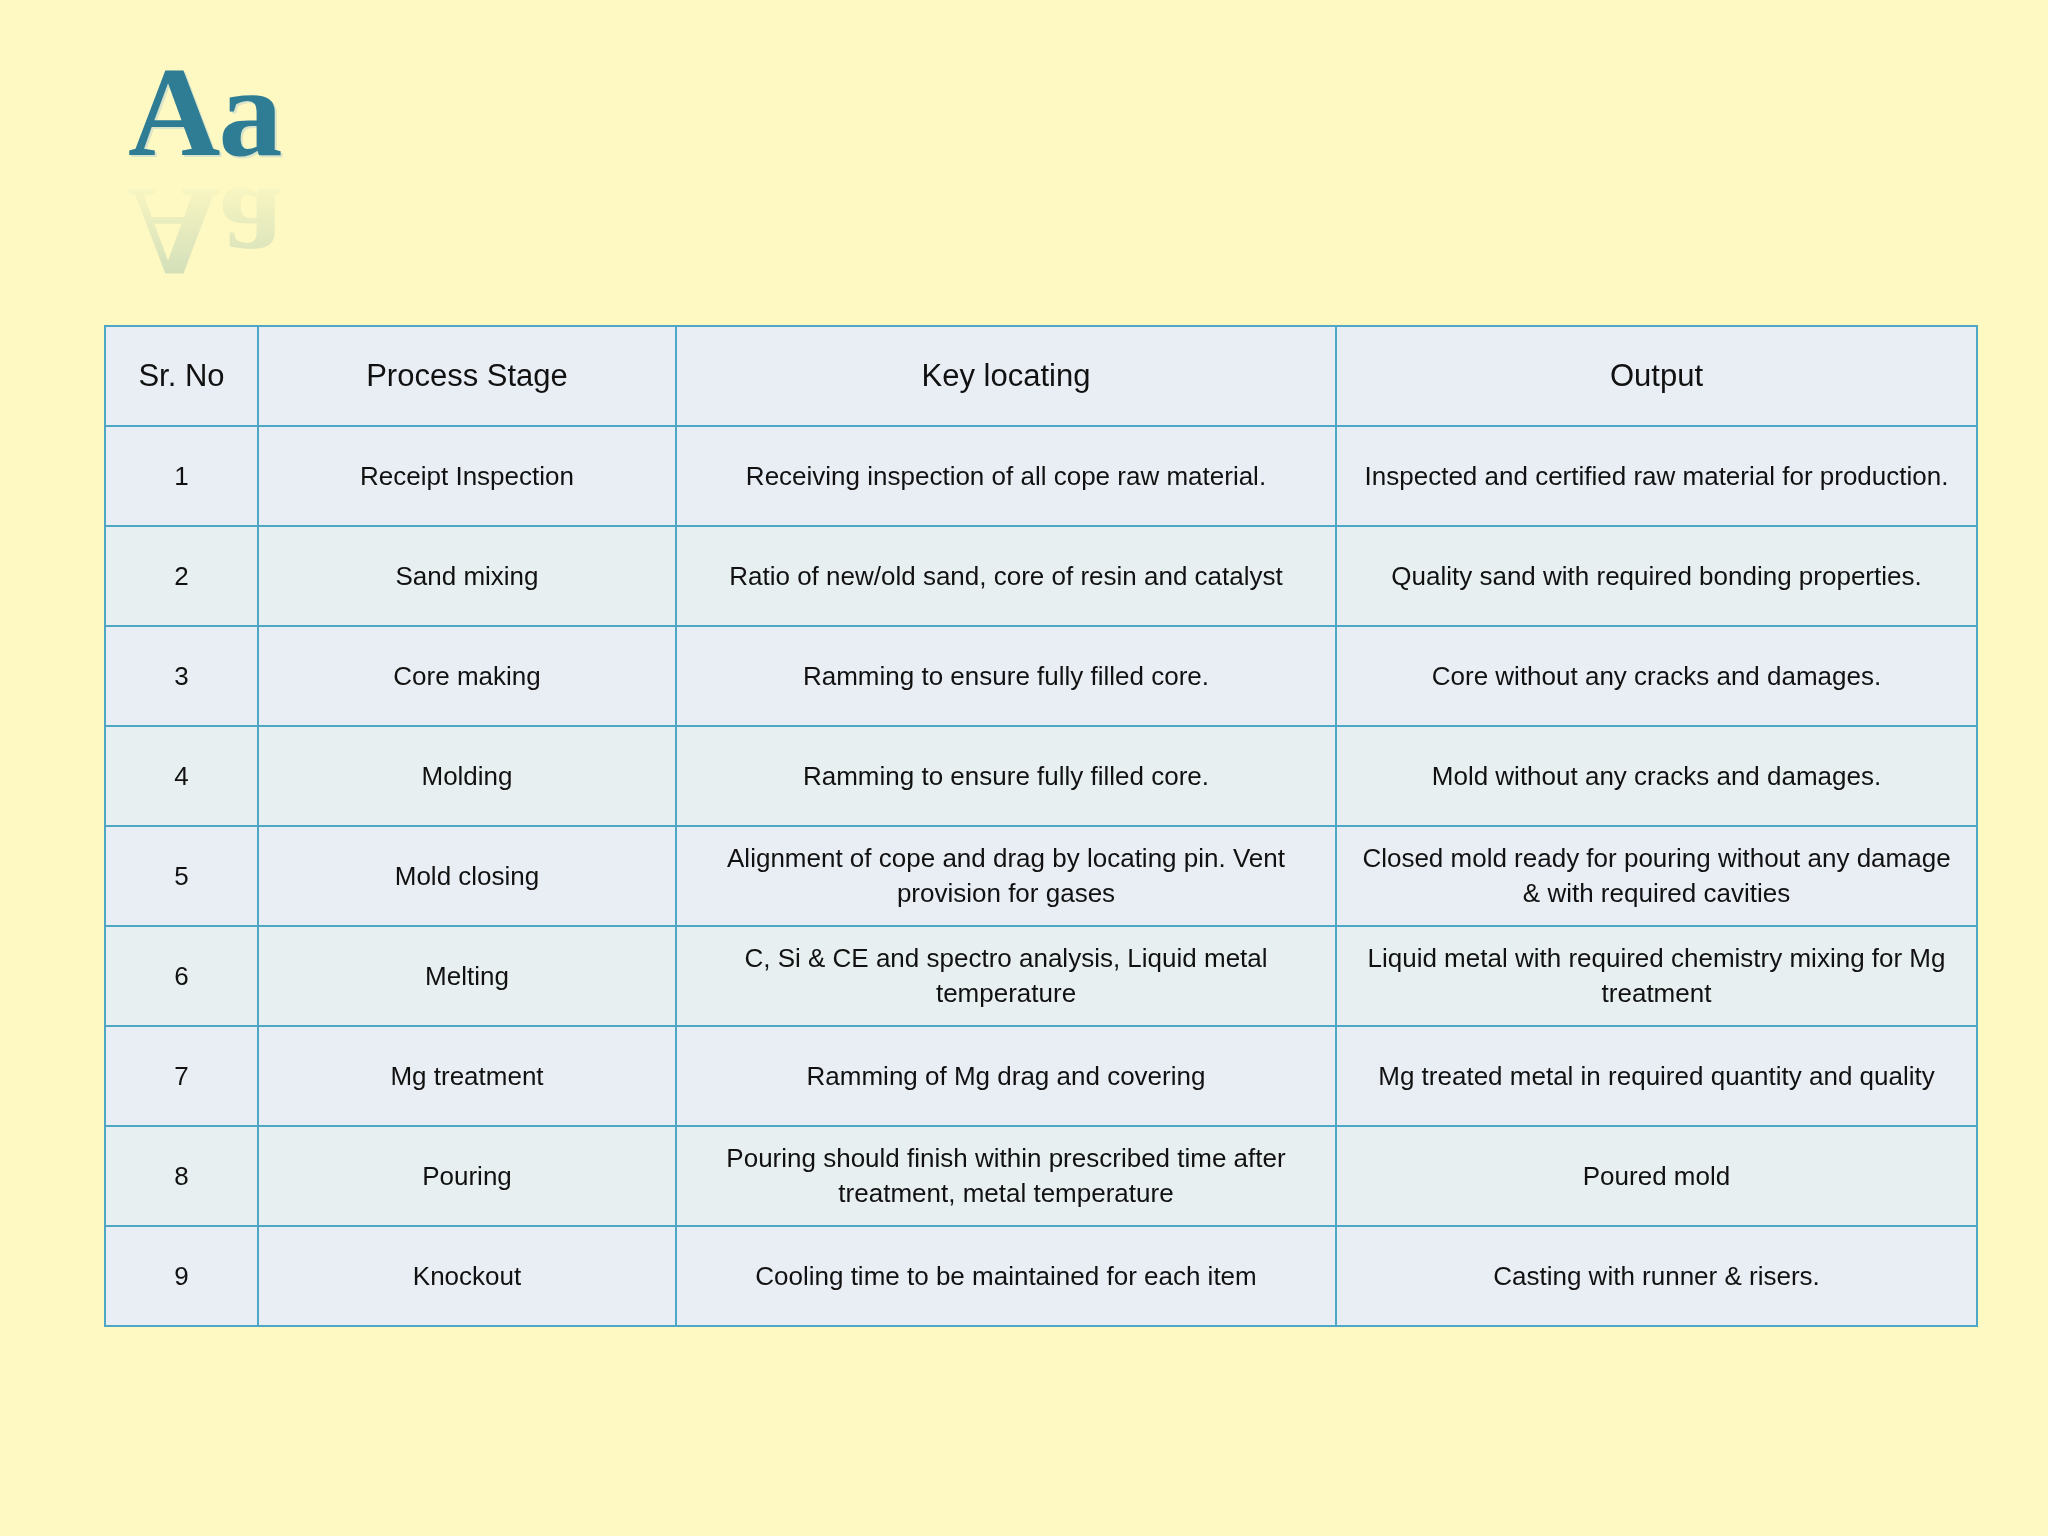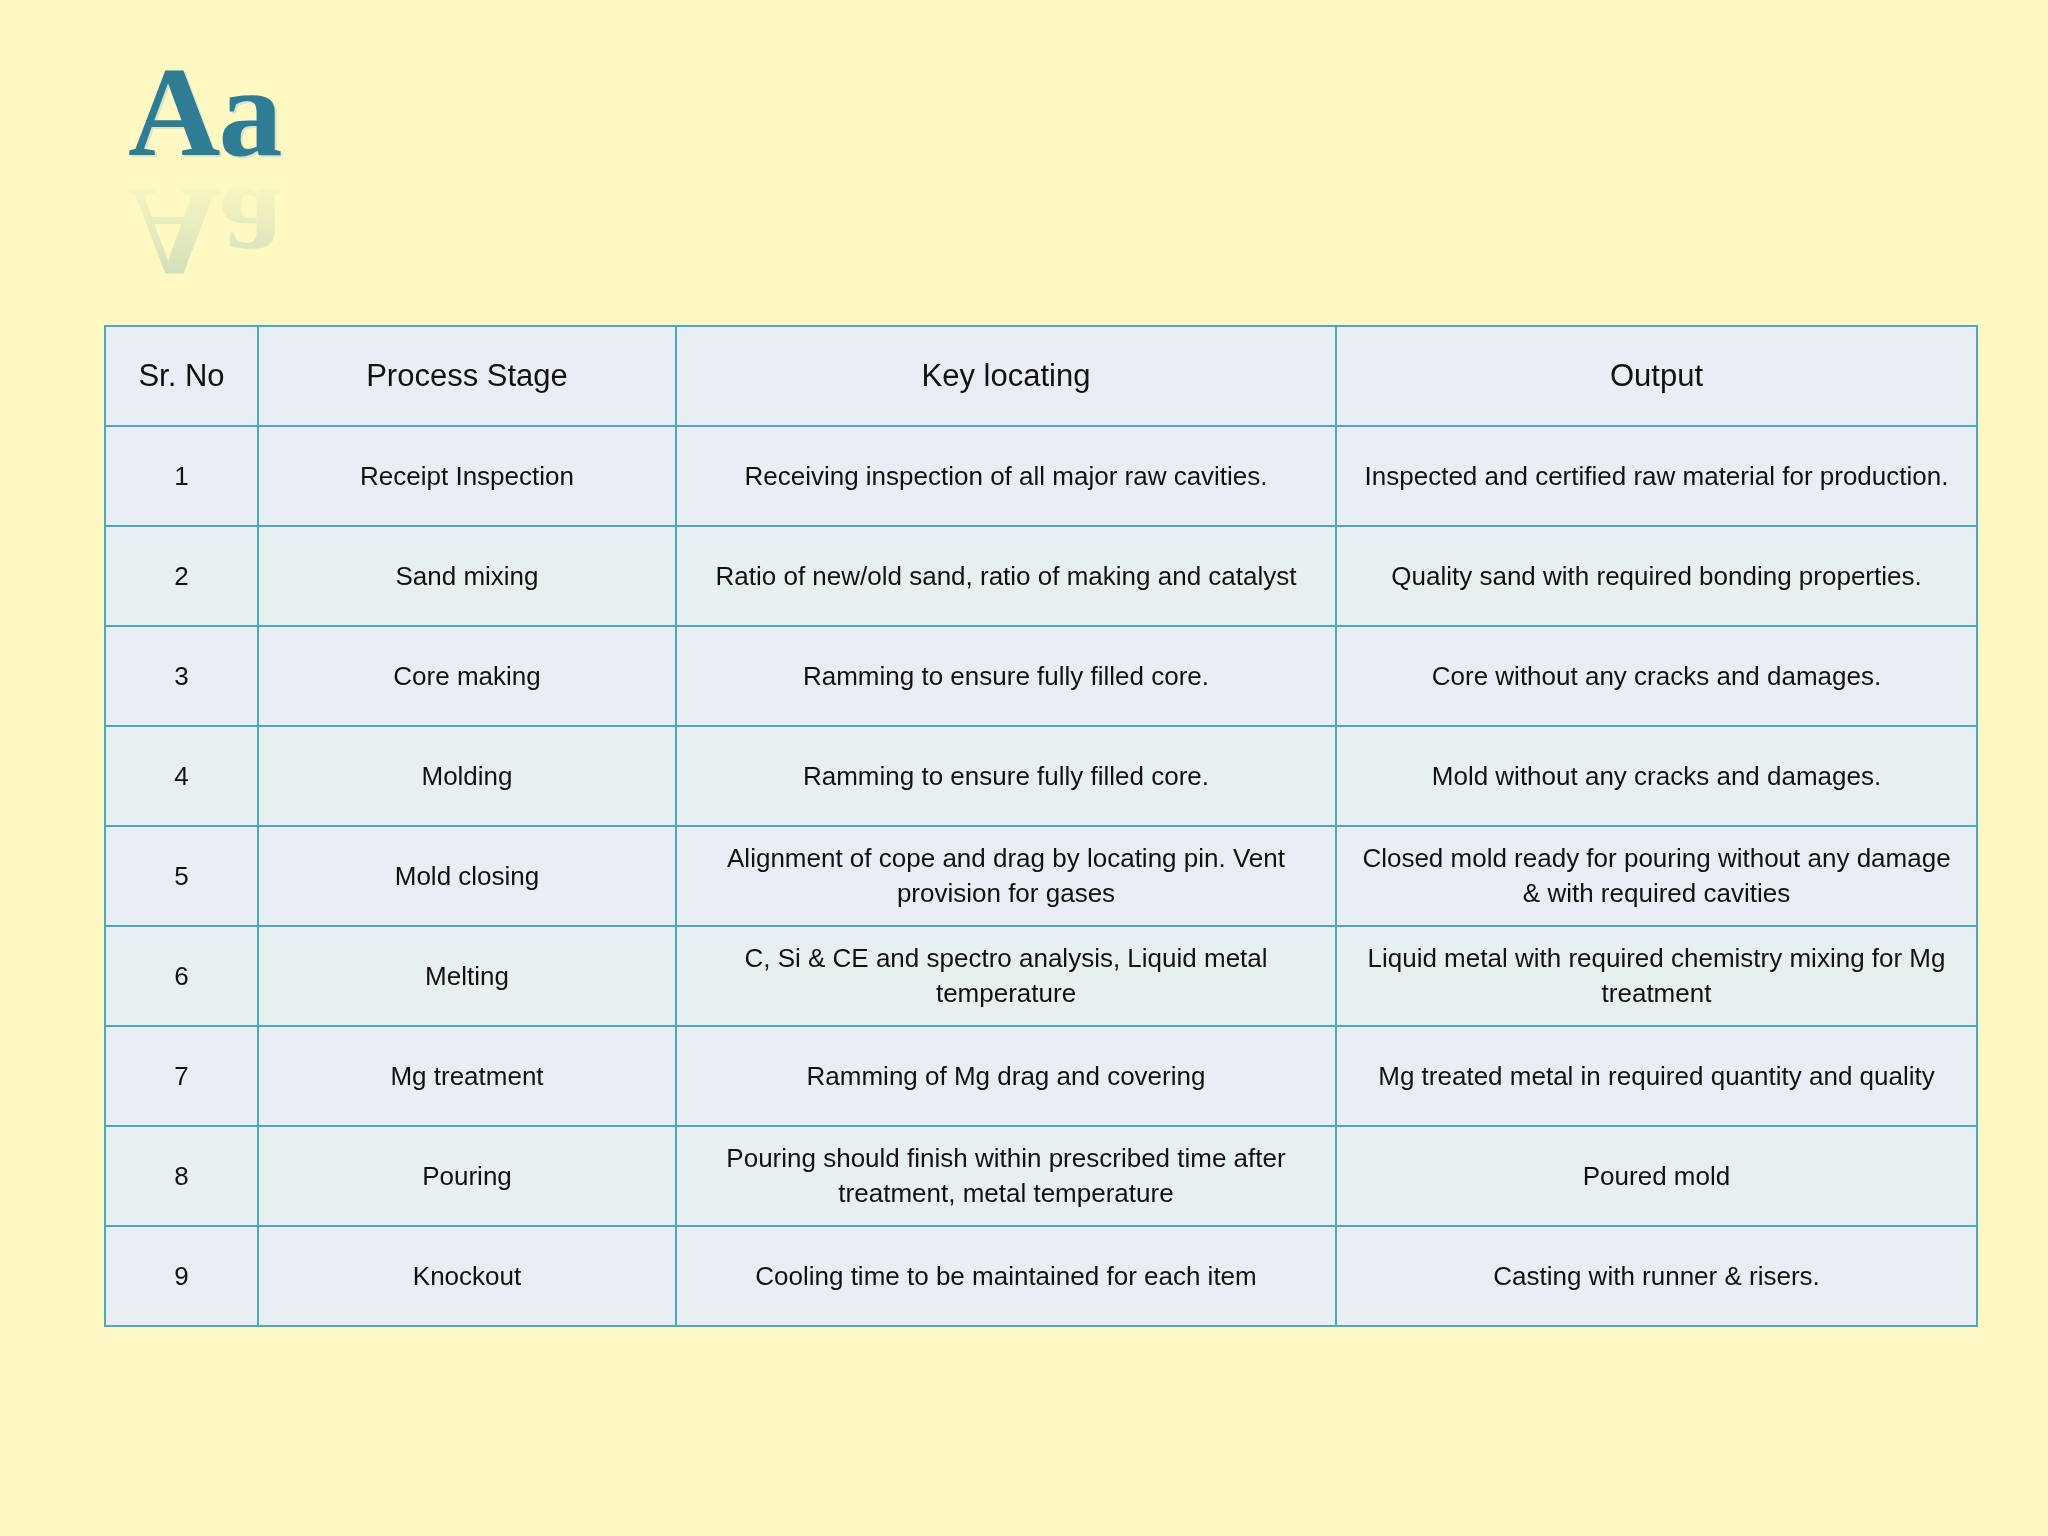--- a/index.html
+++ b/index.html
@@ -144,27 +144,27 @@
           <th>Sr. No</th>
           <th>Process Stage</th>
           <th>Key locating</th>
           <th>Output</th>
         </tr>
       </thead>
       <tbody>
         <tr>
           <td class="c-sr">1</td>
           <td class="c-stage">Receipt Inspection</td>
-          <td class="c-key">Receiving inspection of all major raw cavities.</td>
+          <td class="c-key">Receiving inspection of all cope raw material.</td>
           <td class="c-out">Inspected and certified raw material for production.</td>
         </tr>
         <tr>
           <td class="c-sr">2</td>
           <td class="c-stage">Sand mixing</td>
-          <td class="c-key">Ratio of new/old sand, ratio of making and catalyst</td>
+          <td class="c-key">Ratio of new/old sand, core of resin and catalyst</td>
           <td class="c-out">Quality sand with required bonding properties.</td>
         </tr>
         <tr>
           <td class="c-sr">3</td>
           <td class="c-stage">Core making</td>
           <td class="c-key">Ramming to ensure fully filled core.</td>
           <td class="c-out">Core without any cracks and damages.</td>
         </tr>
         <tr>
           <td class="c-sr">4</td>

